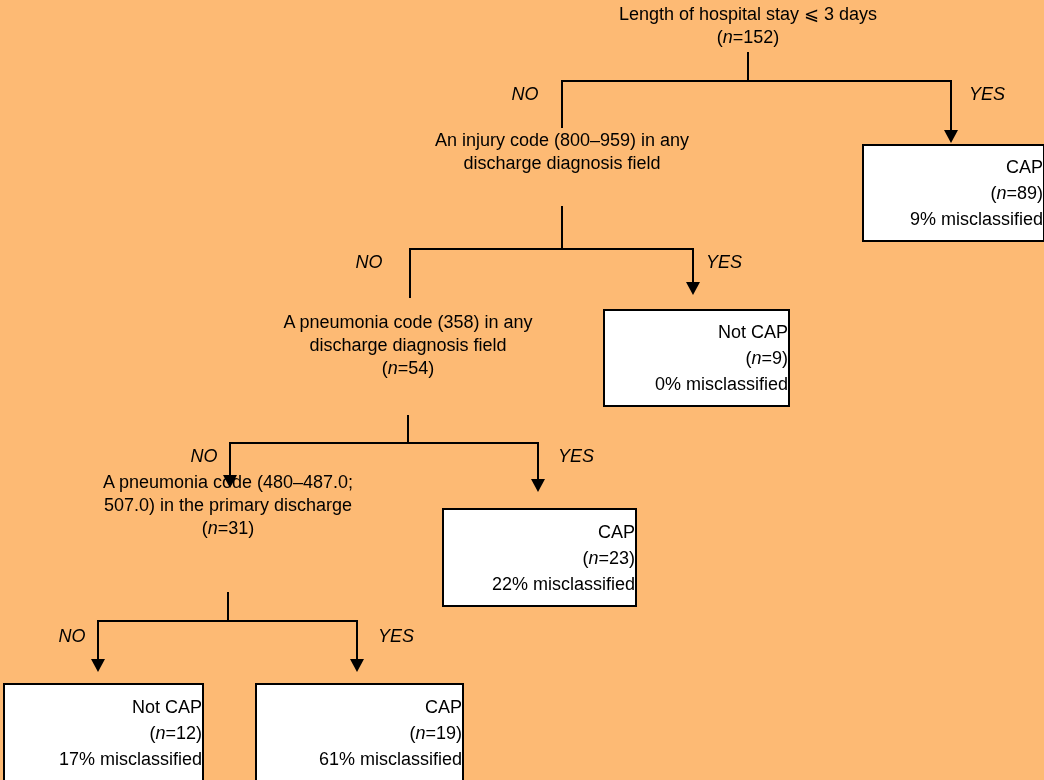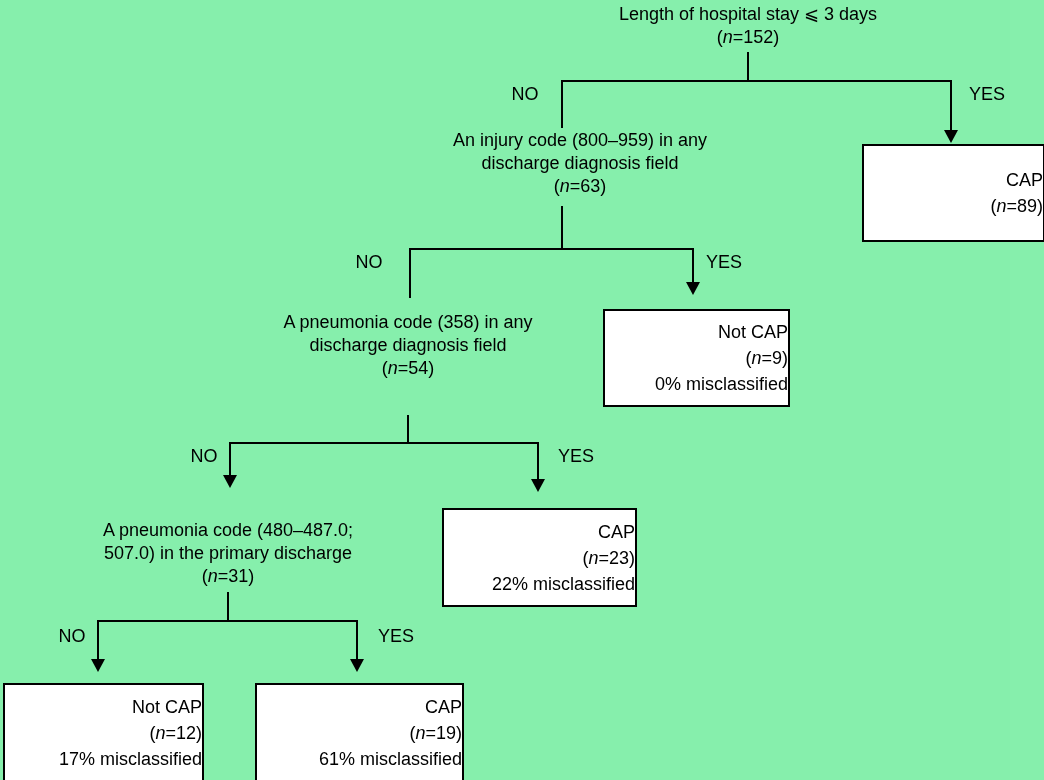--- a/index.html
+++ b/index.html
@@ -4,21 +4,21 @@
 <style>
   html, body {
     margin: 0;
     padding: 0;
     background: #ffffff;
   }
   #stage {
     position: relative;
     width: 1044px;
     height: 780px;
-    background: #86efac;
+    background: #fdba74;
     font-family: "Liberation Sans", "DejaVu Sans", sans-serif;
     color: #000000;
     overflow: hidden;
   }
   #connectors {
     position: absolute;
     left: 0;
     top: 0;
     width: 1044px;
     height: 780px;
@@ -37,20 +37,21 @@
     font-size: 18px;
     line-height: 23px;
     white-space: nowrap;
   }
   .branch-label {
     position: absolute;
     transform: translateX(-50%);
     font-size: 18px;
     line-height: 20px;
     white-space: nowrap;
+    font-style: italic;
   }
   .outcome-box {
     position: absolute;
     border: 2px solid #000000;
     background: #ffffff;
     display: flex;
     flex-direction: column;
     align-items: flex-end;
     justify-content: center;
     text-align: center;
@@ -96,50 +97,50 @@
       <line x1="357" y1="620" x2="357" y2="660"></line>
       <polygon points="350,659 364,659 357,672"></polygon>
     </g>
   </svg>
 
   <div class="tree-node" style="left:578px; top:3px; width:340px;">
     <div>Length of hospital stay ⩽ 3 days</div>
     <div>(<i>n</i>=152)</div>
   </div>
 
-  <div class="tree-node" style="left:420px; top:129px; width:320px;">
+  <div class="tree-node" style="left:402px; top:129px; width:320px;">
     <div>An injury code (800–959) in any</div>
     <div>discharge diagnosis field</div>
-    <div>(<i>n</i>=63)</div>
   </div>
 
   <div class="tree-node" style="left:248px; top:311px; width:320px;">
     <div>A pneumonia code (358) in any</div>
     <div>discharge diagnosis field</div>
     <div>(<i>n</i>=54)</div>
   </div>
 
-  <div class="tree-node" style="left:63px; top:519px; width:330px;">
+  <div class="tree-node" style="left:63px; top:471px; width:330px;">
     <div>A pneumonia code (480–487.0;</div>
     <div>507.0) in the primary discharge</div>
     <div>(<i>n</i>=31)</div>
   </div>
 
   <div class="branch-label" style="left:525px; top:84px;">NO</div>
   <div class="branch-label" style="left:987px; top:84px;">YES</div>
   <div class="branch-label" style="left:369px; top:252px;">NO</div>
   <div class="branch-label" style="left:724px; top:252px;">YES</div>
   <div class="branch-label" style="left:204px; top:446px;">NO</div>
   <div class="branch-label" style="left:576px; top:446px;">YES</div>
   <div class="branch-label" style="left:72px;  top:626px;">NO</div>
   <div class="branch-label" style="left:396px; top:626px;">YES</div>
 
   <div class="outcome-box" style="left:862px; top:144px; width:179px; height:94px;">
     <div>CAP</div>
     <div>(<i>n</i>=89)</div>
+    <div>9% misclassified</div>
   </div>
 
   <div class="outcome-box" style="left:603px; top:309px; width:183px; height:94px;">
     <div>Not CAP</div>
     <div>(<i>n</i>=9)</div>
     <div>0% misclassified</div>
   </div>
 
   <div class="outcome-box" style="left:442px; top:508px; width:191px; height:95px;">
     <div>CAP</div>

